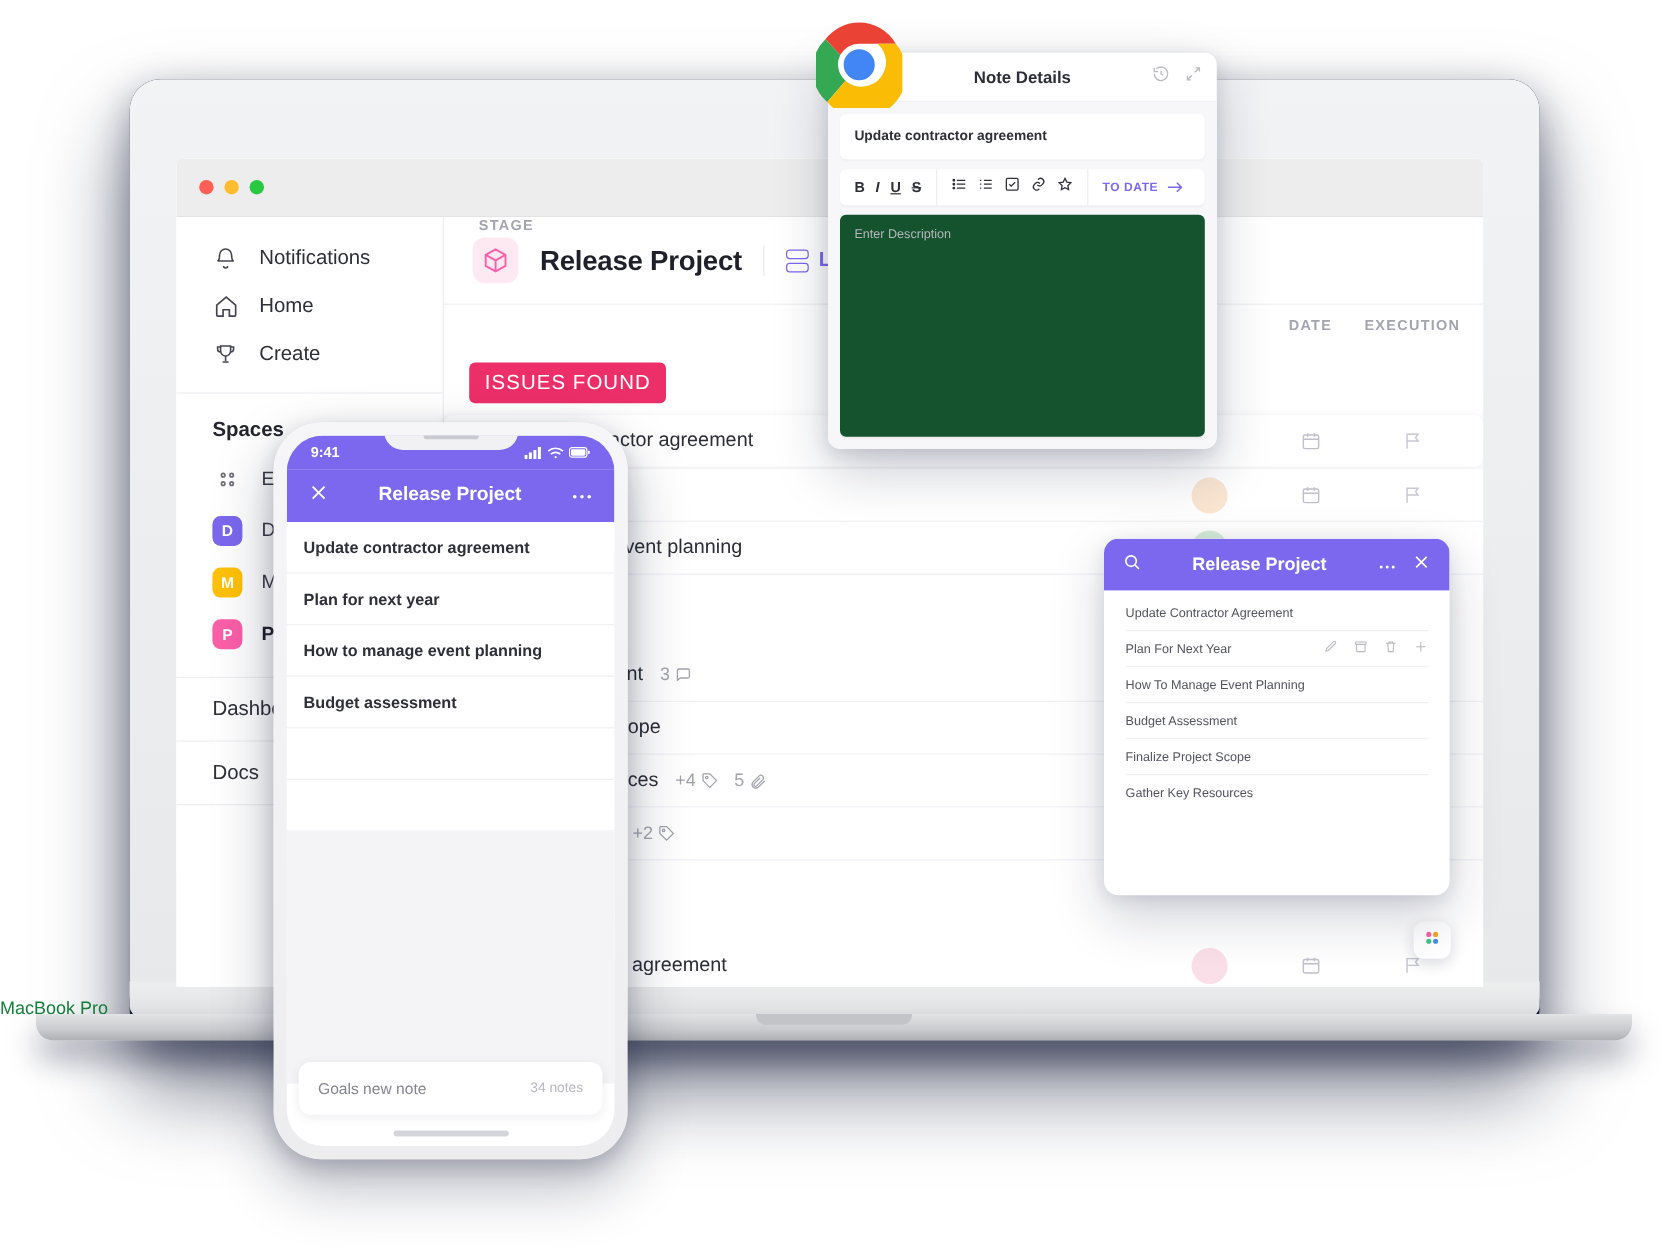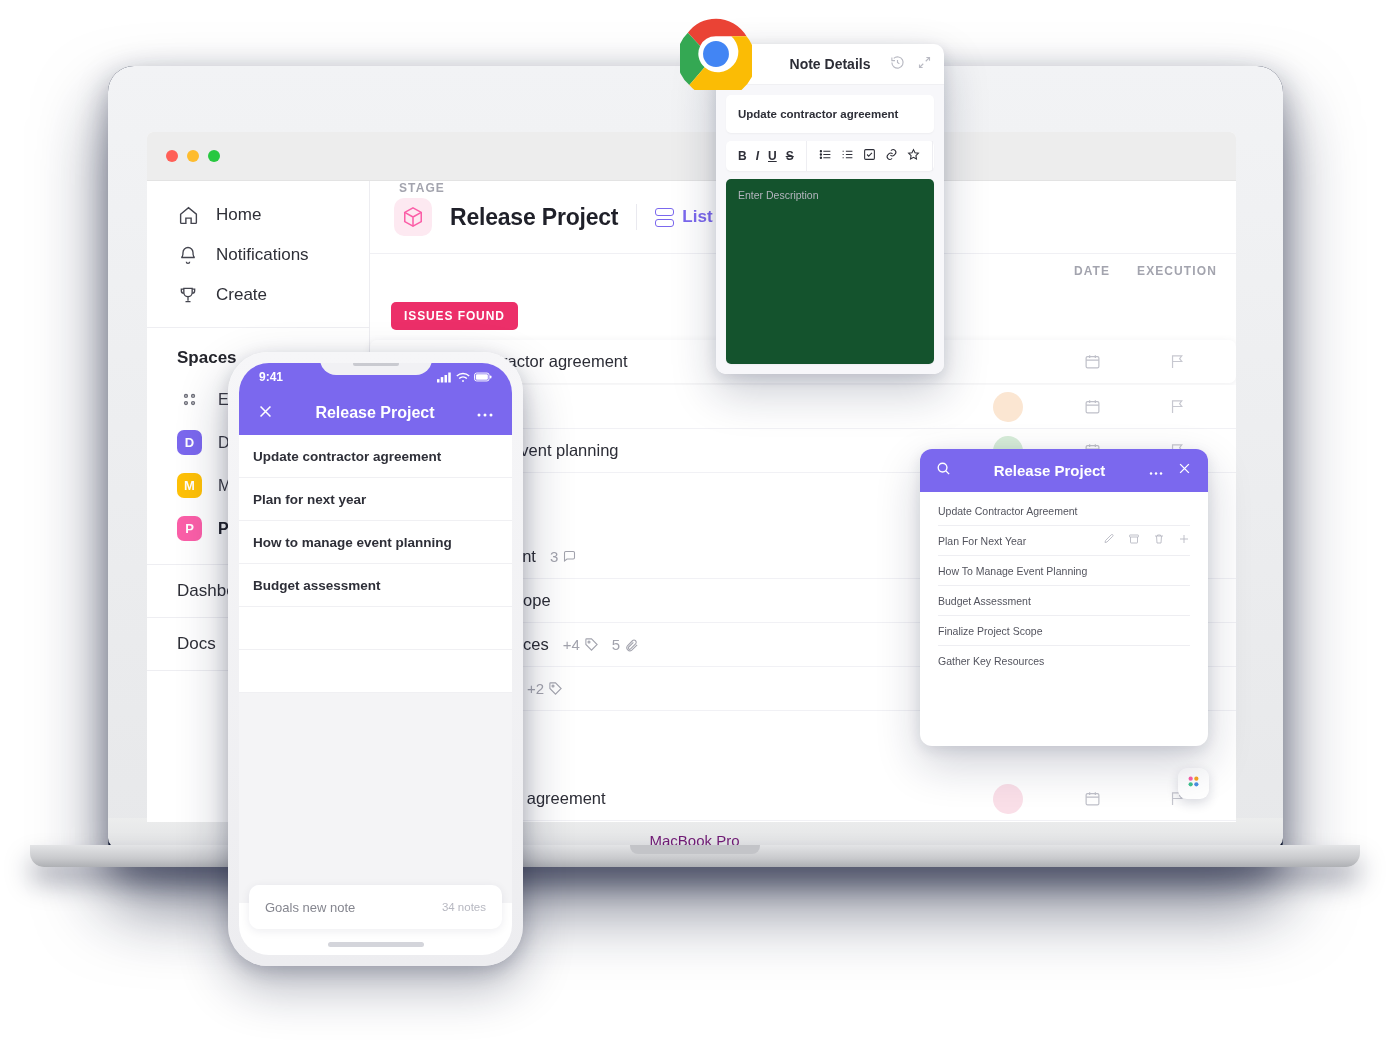--- a/index.html
+++ b/index.html
@@ -57,21 +57,21 @@
   .main{flex:1;min-width:0;background:#fff;position:relative;}
   .main-head{height:72px;display:flex;align-items:center;padding-left:24px;gap:18px;border-bottom:1px solid #f0f0f4;}
   .proj-ico{width:38px;height:38px;border-radius:10px;background:#fde9f1;display:flex;align-items:center;justify-content:center;flex:none;}
   .proj-title{font-size:23px;font-weight:bold;color:#1f2029;letter-spacing:-.2px;}
   .vdiv{width:1px;height:26px;background:#e9e9ef;}
   .viewtab{display:flex;align-items:center;gap:8px;color:#7b68ee;font-size:17px;font-weight:bold;}
   .viewtab .g{display:flex;flex-direction:column;gap:3px;}
   .viewtab .g i{display:block;width:17px;height:6px;border:1.6px solid #7b68ee;border-radius:3px;}
 
   .tablewrap{padding:26px 0 0 0;}
-  .grp-badge{display:inline-block;background:#ec2f69;color:#fff;font-size:12px;font-weight:bold;
+  .grp-badge{display:inline-block;background:#ec2f69;color:#fff;font-size:17px;font-weight:normal;
     letter-spacing:.9px;padding:7px 13px;border-radius:5px;margin-left:21px;}
   .col-head{display:flex;align-items:center;height:34px;color:#a3a4ae;font-size:12px;
     letter-spacing:1.1px;font-weight:bold;padding:0 16px 0 21px;margin-top:-26px;}
   .spacer{flex:1;}
   .ch{width:84px;text-align:center;flex:none;}
   .ch.stage{width:104px;}
   .ch.prio{width:86px;}
 
   .row{display:flex;align-items:center;height:43px;padding:0 16px 0 21px;border-bottom:1px solid #f1f1f5;background:#fff;}
   .row.card{box-shadow:0 2px 10px rgba(30,30,60,.07);border-radius:7px;border-bottom:none;margin-bottom:2px;}
@@ -86,27 +86,27 @@
   .badge{font-size:12px;font-weight:bold;letter-spacing:.6px;padding:6px 11px;border-radius:6px;white-space:nowrap;}
 
   
   .base{
     position:absolute;left:30px;top:845px;width:1330px;height:22px;border-radius:0 0 14px 14px;
     background:linear-gradient(180deg,#e3e4e6 0%,#c9cacd 60%,#aeb0b4 100%);
     box-shadow:0 16px 26px rgba(16,24,52,.35);
   }
   .notch{position:absolute;left:50%;transform:translateX(-50%);top:0;width:130px;height:9px;
     background:#c3c4c8;border-radius:0 0 8px 8px;}
-  .mbp-label{position:absolute;left:0;right:0;top:832px;text-align:center;font-size:15px;color:#701a75;}
+  .mbp-label{position:absolute;left:0;right:0;top:832px;text-align:left;font-size:15px;color:#15803d;}
   .deckedge{position:absolute;left:108px;top:818px;width:1175px;height:30px;
     background:linear-gradient(180deg,#eceded,#e2e3e5);border-radius:0 0 10px 10px;}
 
   
   .note-win{
-    position:absolute;left:716px;top:44px;width:228px;
+    position:absolute;left:690px;top:44px;width:324px;
     background:#fff;border-radius:10px;overflow:hidden;
     box-shadow:0 18px 45px rgba(20,26,60,.22), 0 4px 14px rgba(20,26,60,.12);
   }
   .note-head{height:40px;display:flex;align-items:center;justify-content:center;position:relative;
     border-bottom:1px solid #f0f0f3;}
   .note-title{font-size:14px;font-weight:bold;color:#2c2d36;}
   .note-actions{position:absolute;right:12px;top:0;height:40px;display:flex;align-items:center;gap:12px;color:#b9bac3;}
   .note-body{background:#f7f7fa;padding:10px;}
   .note-input{background:#fff;border-radius:5px;padding:13px 12px;font-size:11.5px;
     font-weight:bold;color:#2e2f38;box-shadow:0 1px 2px rgba(0,0,0,.04);}
@@ -186,34 +186,34 @@
       <span class="dot r"></span>
       <span class="dot y"></span>
       <span class="dot g"></span>
     </div>
 
     <div class="app">
 
       <div class="sidebar">
         <div class="nav-item">
           <span class="nav-ico">
-            <svg width="21" height="21" viewBox="0 0 24 24" fill="none" stroke="currentColor" stroke-width="1.6">
-                <path d="M3 10.5 12 3l9 7.5V20a1 1 0 0 1-1 1h-5v-6H9v6H4a1 1 0 0 1-1-1z"></path>
-              </svg>
-          </span>
-          <span>Home</span>
-        </div>
-        <div class="nav-item">
-          <span class="nav-ico">
             <svg width="20" height="20" viewBox="0 0 24 24" fill="none" stroke="currentColor" stroke-width="1.6">
                 <path d="M6 9a6 6 0 1 1 12 0c0 5 2 6 2 6H4s2-1 2-6z"></path>
                 <path d="M10 20a2 2 0 0 0 4 0"></path>
               </svg>
           </span>
           <span>Notifications</span>
+        </div>
+        <div class="nav-item">
+          <span class="nav-ico">
+            <svg width="21" height="21" viewBox="0 0 24 24" fill="none" stroke="currentColor" stroke-width="1.6">
+                <path d="M3 10.5 12 3l9 7.5V20a1 1 0 0 1-1 1h-5v-6H9v6H4a1 1 0 0 1-1-1z"></path>
+              </svg>
+          </span>
+          <span>Home</span>
         </div>
         <div class="nav-item">
           <span class="nav-ico">
             <svg width="20" height="20" viewBox="0 0 24 24" fill="none" stroke="currentColor" stroke-width="1.6">
                 <path d="M7 4h10v5a5 5 0 0 1-10 0z"></path>
                 <path d="M7 5H4v2a3 3 0 0 0 3 3"></path>
                 <path d="M17 5h3v2a3 3 0 0 1-3 3"></path>
                 <path d="M12 14v5M9 20h6"></path>
               </svg>
           </span>

